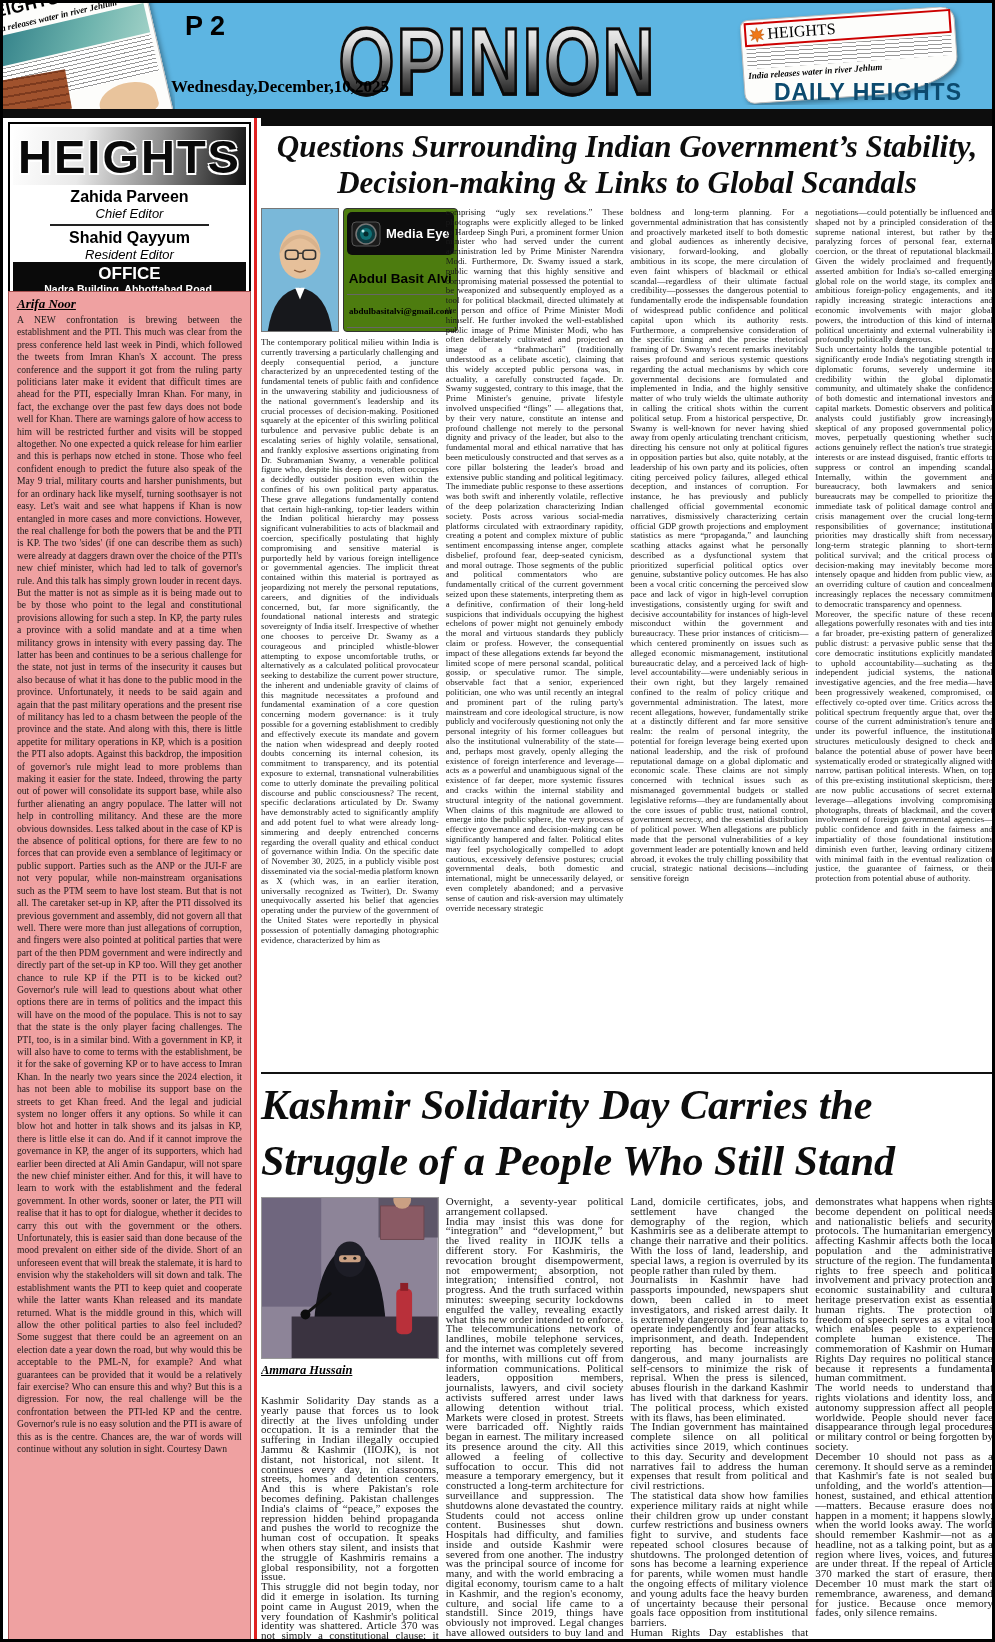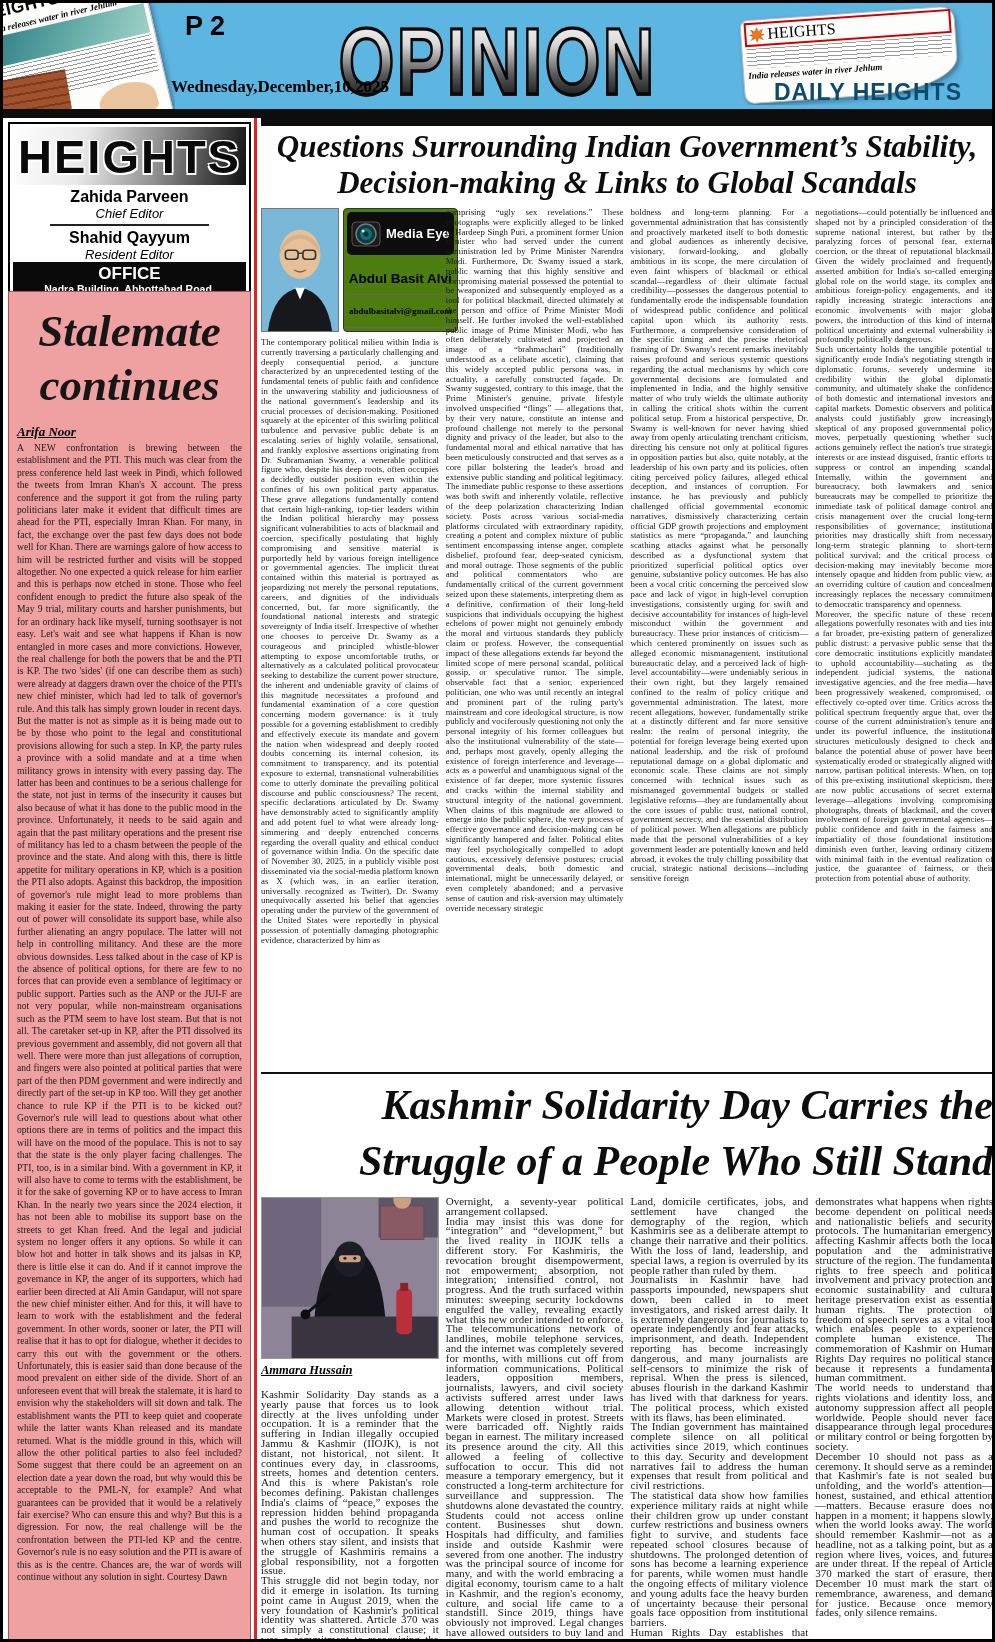--- a/index.html
+++ b/index.html
@@ -80,26 +80,26 @@
   .a-meta{flex:1;border:1px solid #333;border-radius:4px;display:flex;flex-direction:column;
         align-items:center;padding:3px;background:#4d7c0f;}
   .media-eye{background:#0d0d0d;border-radius:5px;color:#fff;display:flex;align-items:center;
         gap:5px;width:100%;height:46px;justify-content:center;
         font-family:"Liberation Sans",sans-serif;font-weight:bold;font-size:13px;}
   .a-name{font-family:"Liberation Sans",sans-serif;font-weight:bold;font-size:13.5px;margin-top:16px;}
   .a-email{font-family:"Liberation Serif",serif;font-weight:bold;font-size:9px;margin-top:8px;
         border-top:1px solid #666;border-bottom:1px solid #666;padding:11px 2px;}
   
   .k-rule{height:2px;background:#111;margin:4px 0 3px;}
-  .k-headline{font-size:42px;line-height:56px;font-weight:bold;font-style:italic;text-align:right;
+  .k-headline{font-size:42px;line-height:56px;font-weight:bold;font-style:italic;text-align:left;
         margin:0 0 8px;color:#0d0d0d;}
   .kcols{display:flex;gap:7px;height:460px;overflow:hidden;}
   .kcols .body-text{font-size:11px;line-height:9.8px;}
   .k-photo{width:100%;height:162px;border:1px solid #999;display:block;}
-  .k-byline{font-weight:bold;font-style:italic;text-decoration:underline;font-size:12.5px;margin:4px 0 12px;}
+  .k-byline{font-weight:bold;font-style:italic;text-decoration:underline;font-size:12.5px;margin:4px 0 18px;}
   .credit{font-size:8.8px;line-height:9.8px;font-weight:bold;font-style:italic;
         text-align:justify;color:#1a1a1a;margin:0;}
 </style>
 </head>
 <body>
 
 <div class="page">
 
   <header class="hdr">
     <div class="np np-left">
@@ -155,21 +155,20 @@
       <div class="office">
         <div class="office-label">OFFICE</div>
         <div class="office-line">Nadra Building, Abbottabad Road, Muzaffarabad</div>
         <div class="office-line">Ph # 05822-446046, Fax # 05822-448731</div>
         <div class="office-line">E-Mail:dhtajk@gmail.com</div>
       </div>
     </div>
   </aside>
 
   <div class="pink">
-    <h2>Stalemate continues</h2>
     <div class="byline">Arifa Noor</div>
     <p class="body-text">A NEW confrontation is brewing between the establishment and the PTI. This much was clear from the press conference held last week in Pindi, which followed the tweets from Imran Khan's X account. The press conference and the support it got from the ruling party politicians later make it evident that difficult times are ahead for the PTI, especially Imran Khan. For many, in fact, the exchange over the past few days does not bode well for Khan. There are warnings galore of how access to him will be restricted further and visits will be stopped altogether. No one expected a quick release for him earlier and this is perhaps now etched in stone. Those who feel confident enough to predict the future also speak of the May 9 trial, military courts and harsher punishments, but for an ordinary hack like myself, turning soothsayer is not easy. Let's wait and see what happens if Khan is now entangled in more cases and more convictions. However, the real challenge for both the powers that be and the PTI is KP. The two 'sides' (if one can describe them as such) were already at daggers drawn over the choice of the PTI's new chief minister, which had led to talk of governor's rule. And this talk has simply grown louder in recent days. But the matter is not as simple as it is being made out to be by those who point to the legal and constitutional provisions allowing for such a step. In KP, the party rules a province with a solid mandate and at a time when militancy grows in intensity with every passing day. The latter has been and continues to be a serious challenge for the state, not just in terms of the insecurity it causes but also because of what it has done to the public mood in the province. Unfortunately, it needs to be said again and again that the past military operations and the present rise of militancy has led to a chasm between the people of the province and the state. And along with this, there is little appetite for military operations in KP, which is a position the PTI also adopts. Against this backdrop, the imposition of governor's rule might lead to more problems than making it easier for the state. Indeed, throwing the party out of power will consolidate its support base, while also further alienating an angry populace. The latter will not help in controlling militancy. And these are the more obvious downsides. Less talked about in the case of KP is the absence of political options, for there are few to no forces that can provide even a semblance of legitimacy or public support. Parties such as the ANP or the JUI-F are not very popular, while non-mainstream organisations such as the PTM seem to have lost steam. But that is not all. The caretaker set-up in KP, after the PTI dissolved its previous government and assembly, did not govern all that well. There were more than just allegations of corruption, and fingers were also pointed at political parties that were part of the then PDM government and were indirectly and directly part of the set-up in KP too. Will they get another chance to rule KP if the PTI is to be kicked out? Governor's rule will lead to questions about what other options there are in terms of politics and the impact this will have on the mood of the populace. This is not to say that the state is the only player facing challenges. The PTI, too, is in a similar bind. With a government in KP, it will also have to come to terms with the establishment, be it for the sake of governing KP or to have access to Imran Khan. In the nearly two years since the 2024 election, it has not been able to mobilise its support base on the streets to get Khan freed. And the legal and judicial system no longer offers it any options. So while it can blow hot and hotter in talk shows and its jalsas in KP, there is little else it can do. And if it cannot improve the governance in KP, the anger of its supporters, which had earlier been directed at Ali Amin Gandapur, will not spare the new chief minister either. And for this, it will have to learn to work with the establishment and the federal government. In other words, sooner or later, the PTI will realise that it has to opt for dialogue, whether it decides to carry this out with the government or the others. Unfortunately, this is easier said than done because of the mood prevalent on either side of the divide. Short of an unforeseen event that will break the stalemate, it is hard to envision why the stakeholders will sit down and talk. The establishment wants the PTI to keep quiet and cooperate while the latter wants Khan released and its mandate returned. What is the middle ground in this, which will allow the other political parties to also feel included? Some suggest that there could be an agreement on an election date a year down the road, but why would this be acceptable to the PML-N, for example? And what guarantees can be provided that it would be a relatively fair exercise? Who can ensure this and why? But this is a digression. For now, the real challenge will be the confrontation between the PTI-led KP and the centre. Governor's rule is no easy solution and the PTI is aware of this as is the centre. Chances are, the war of words will continue without any solution in sight. Courtesy Dawn</p>
   </div>
 
   <main class="main">
     <div class="topbar"></div>
     <h1 class="main-headline">
       <span>Questions Surrounding Indian Government’s Stability,</span><br>
       <span>Decision-making &amp; Links to Global Scandals</span>
     </h1>

